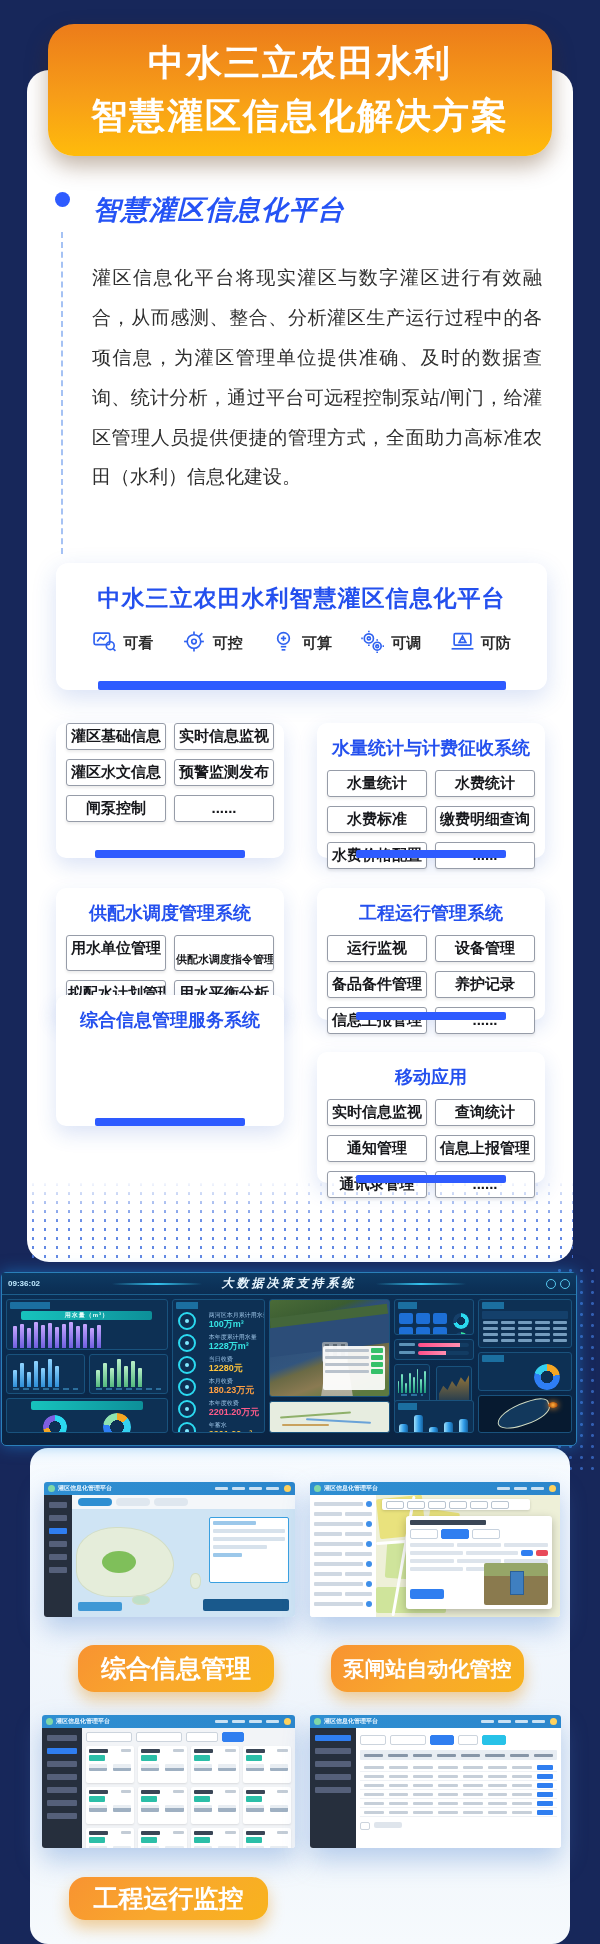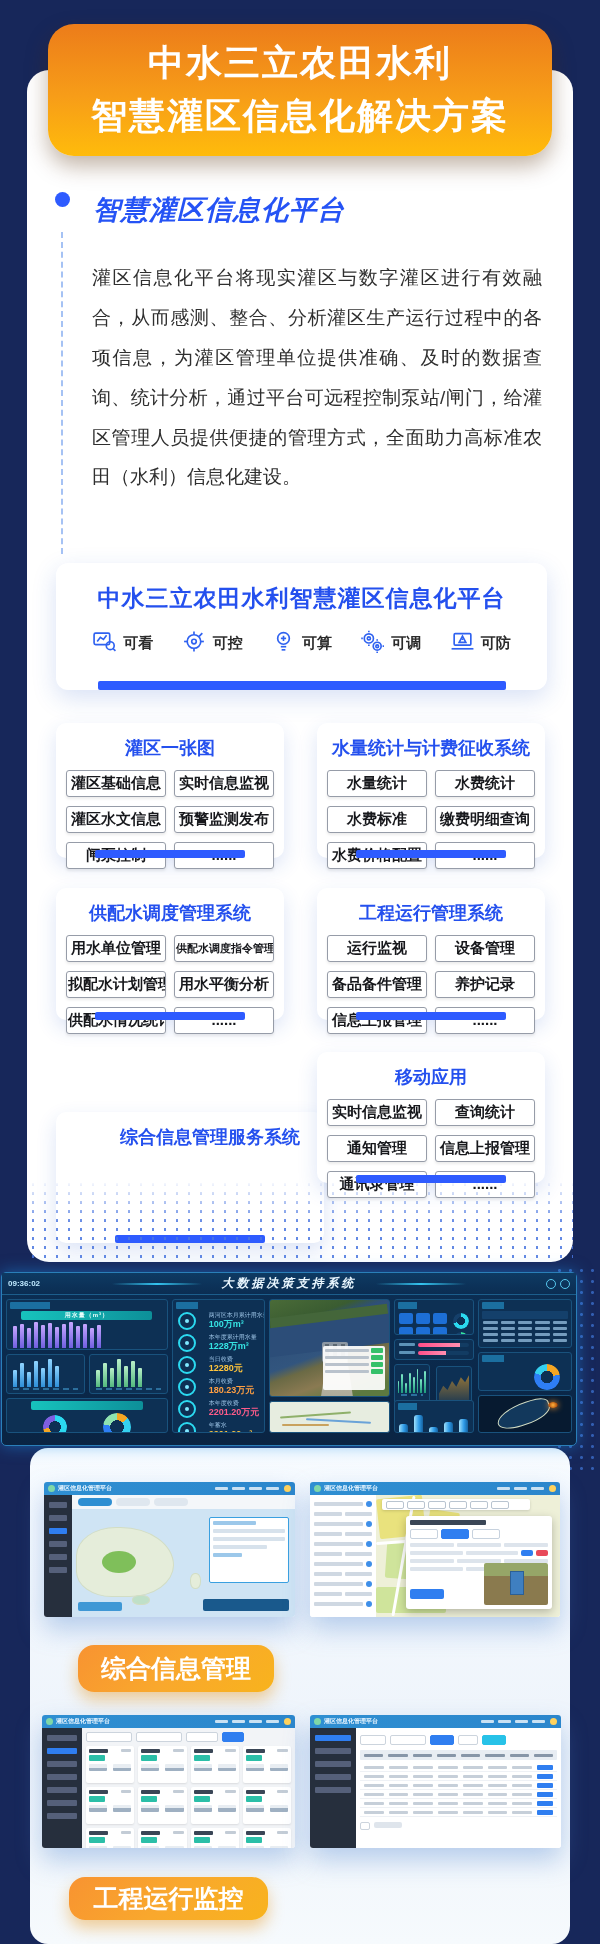--- a/index.html
+++ b/index.html
@@ -28,28 +28,28 @@
   .pf-item{display:flex;align-items:center;gap:6px;}
   .pf-item svg{width:25px;height:25px;stroke:#2f62f0;stroke-width:1.6;fill:none;}
   .pf-label{font-size:15px;font-weight:800;color:#2b2b2b;}
   .bluebar{position:absolute;bottom:0;left:50%;transform:translateX(-50%);
            width:408px;height:9px;background:#2e5bff;border-radius:2px;}
   
   .feature-card{position:absolute;width:228px;background:#fff;border-radius:10px;
                 box-shadow:0 8px 20px rgba(40,90,200,.16);z-index:2;}
   .fc0{left:56px;top:723px;height:135px;} .fc1{left:317px;top:723px;height:135px;}
   .fc2{left:56px;top:888px;height:132px;} .fc3{left:317px;top:888px;height:132px;}
-  .fc4{left:56px;top:1112px;height:131px;padding-left:40px;} .fc5{left:317px;top:1052px;height:131px;}
+  .fc4{left:56px;top:995px;height:131px;} .fc5{left:317px;top:1052px;height:131px;}
   .fc-title{margin:13px 0 10px;text-align:center;font-size:18px;font-weight:800;color:#2450ee;}
   .chips{display:grid;grid-template-columns:repeat(2,1fr);gap:9px 8px;padding:0 10px;}
   .chips.one{grid-template-columns:150px;justify-content:center;}
   .chip{border:1.5px solid #969ca8;border-radius:3px;background:#fff;text-align:center;
         font-size:15px;font-weight:800;color:#17181c;padding:3px 1px;box-shadow:0 2px 3px rgba(0,0,0,.08);
         white-space:nowrap;overflow:hidden;}
-  .chip.long{font-size:11px;padding-top:5px;}
+  .chip.long{font-size:11px;padding-top:16px;}
   .feature-card .bluebar{width:150px;height:8px;}
   
   .dots{position:absolute;left:27px;width:546px;top:1180px;height:78px;z-index:2;
         background-image:radial-gradient(circle,#4a76e0 1.2px,transparent 1.5px);
         background-size:12px 9px;opacity:.85;
         -webkit-mask-image:linear-gradient(180deg,transparent 0,#000 55%);
         mask-image:linear-gradient(180deg,transparent 0,#000 55%);}
   .dots2{position:absolute;right:0;width:46px;top:1265px;height:210px;z-index:1;
         background-image:radial-gradient(circle,#3f74d6 1.3px,transparent 1.6px);background-size:11px 11px;opacity:.7;}
   
@@ -280,21 +280,20 @@
               <line x1="12" y1="9" x2="12" y2="10.6"></line>
             </svg></span>
           <span class="pf-label">可防</span>
         </div>
       </div>
     <div class="bluebar"></div>
   </div>
 
   <div id="cards">
       <div class="feature-card fc0">
-        <div class="fc-title">灌区一张图</div>
         <div class="chips">
           <div class="chip">灌区基础信息</div>
           <div class="chip">实时信息监视</div>
           <div class="chip">灌区水文信息</div>
           <div class="chip">预警监测发布</div>
           <div class="chip">闸泵控制</div>
           <div class="chip">......</div>
         </div>
         <div class="bluebar"></div>
       </div>
@@ -784,20 +783,21 @@
             <s style="background:#e84a5a;"></s>
           </div>
         <div class="btn"></div>
         <div class="photoB">
             <i></i>
           </div>
       </div>
     </div>
 
     <div class="pill" style="left:48px;top:197px;width:196px;height:47px;font-size:25px;">综合信息管理</div>
+    <div class="pill" style="left:301px;top:197px;width:193px;height:47px;font-size:21px;">泵闸站自动化管控</div>
 
     <div class="shot" style="left:12px;top:267px;width:253px;height:133px;">
       <div class="shot-hd">
         <span class="logo"></span>
         <span class="ttl">灌区信息化管理平台</span>
         <span class="menu">
             <i></i>
             <i></i>
             <i></i>
             <i></i>

